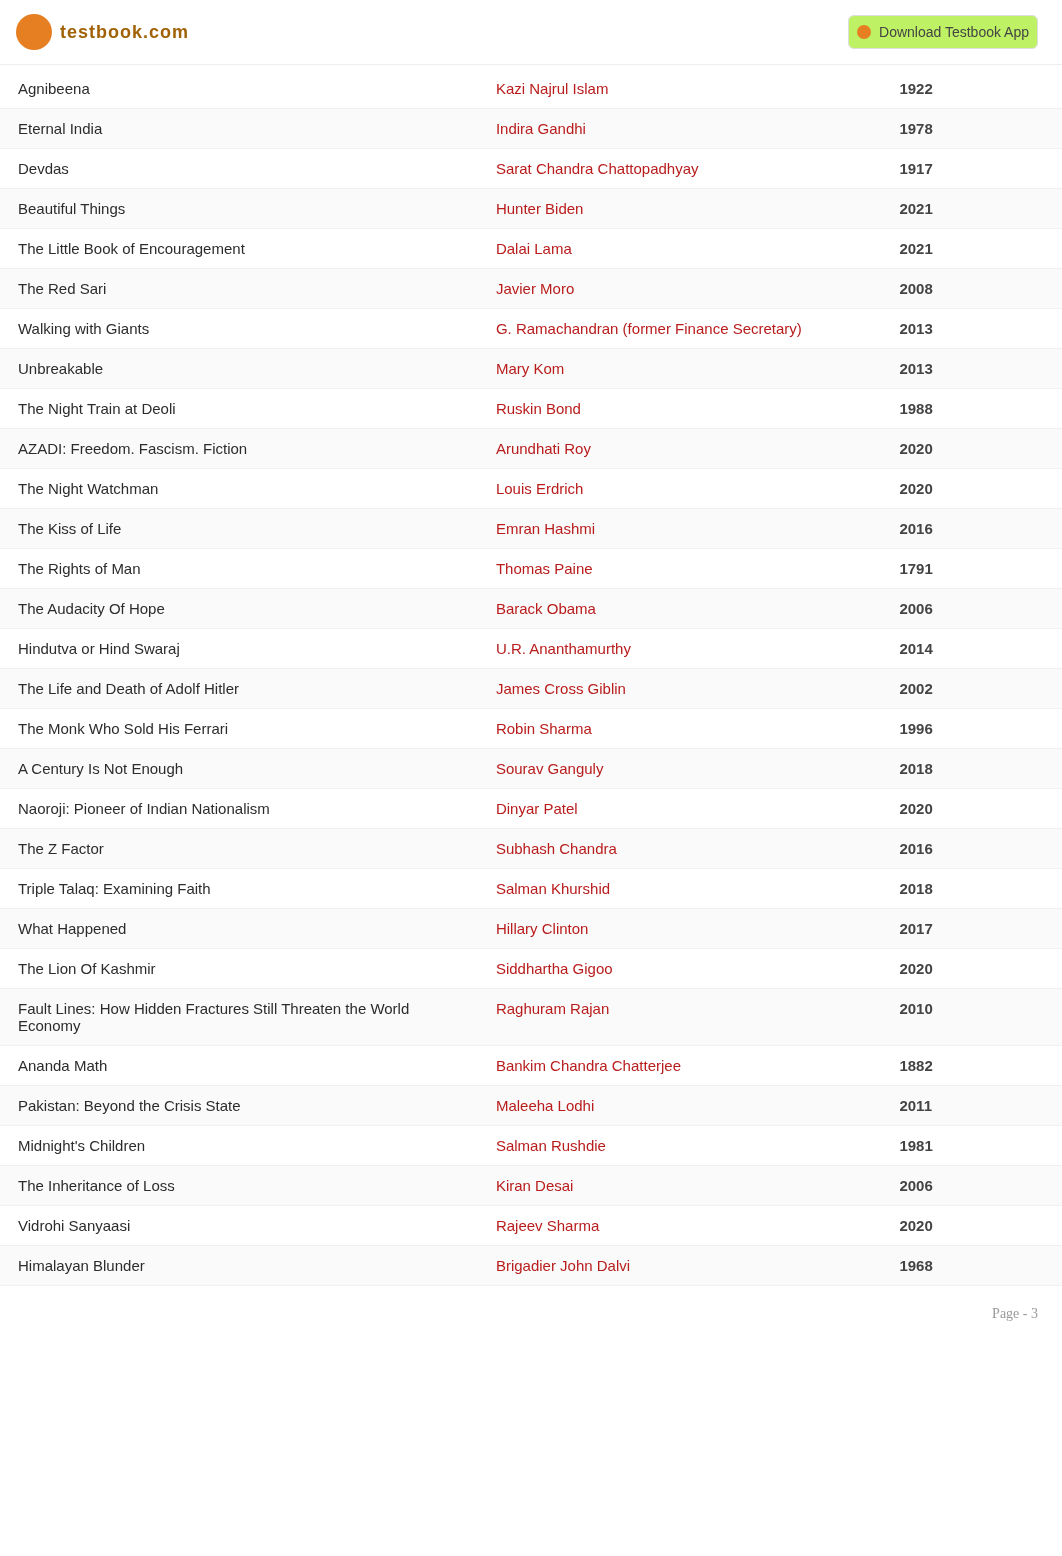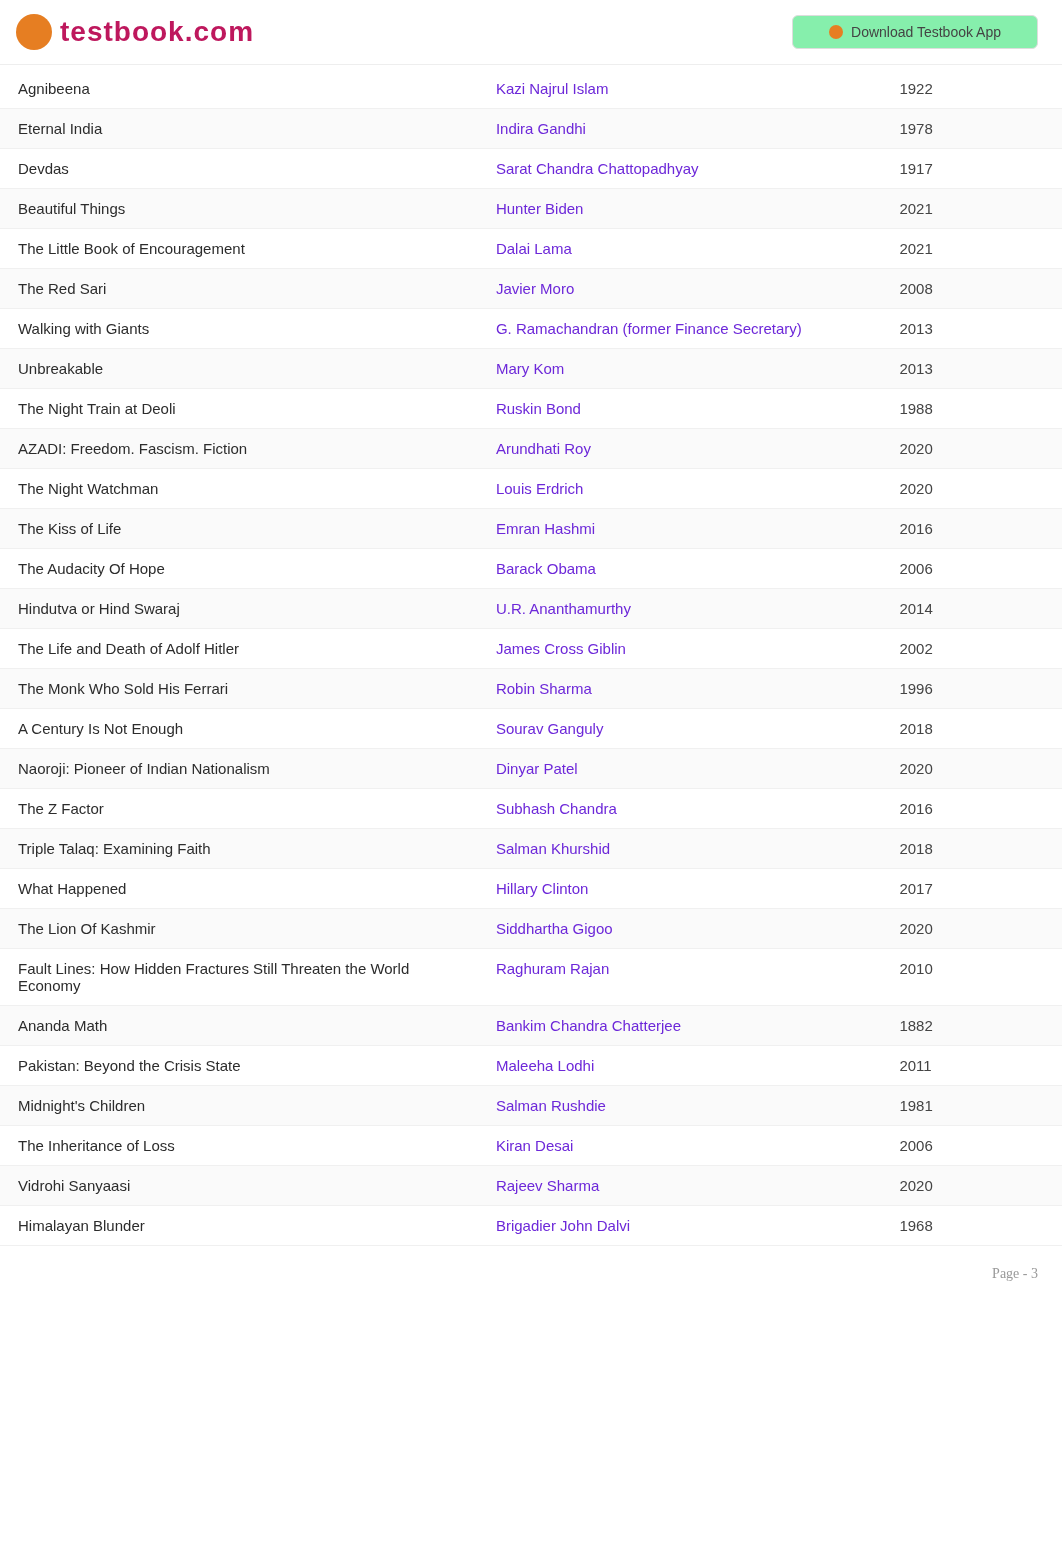--- a/index.html
+++ b/index.html
@@ -23,30 +23,30 @@
       gap: 8px;
     }
     .logo-icon {
       width: 36px;
       height: 36px;
       background: #e67e22;
       border-radius: 50%;
       display: inline-block;
     }
     .logo-text {
-      font-size: 28px;
+      font-size: 18px;
       font-weight: bold;
-      color: #be185d;
+      color: #a16207;
       letter-spacing: 1px;
     }
     .download-btn {
-      background: #86efac;
+      background: #bef264;
       border: 1px solid #ddd;
       border-radius: 6px;
-      padding: 8px 36px;
+      padding: 8px 8px;
       font-size: 14px;
       color: #444;
       cursor: pointer;
       display: flex;
       align-items: center;
       gap: 8px;
     }
     .download-btn .dot-icon {
       width: 14px;
       height: 14px;
@@ -69,26 +69,26 @@
       padding: 11px 18px;
       font-size: 15px;
       vertical-align: top;
     }
     .col-title {
       width: 45%;
       color: #2c2c2c;
     }
     .col-author {
       width: 38%;
-      color: #6d28d9;
+      color: #b91c1c;
     }
     .col-year {
       width: 17%;
       color: #444;
-      font-weight: 400;
+      font-weight: 700;
     }
     .page-footer {
       text-align: right;
       padding: 20px 24px;
       font-size: 14px;
       color: #999;
       font-family: Liberation Serif, serif;
     }
   </style>
 </head>
@@ -161,20 +161,25 @@
         <td class="col-title">The Night Watchman</td>
         <td class="col-author">Louis Erdrich</td>
         <td class="col-year">2020</td>
       </tr>
       <tr>
         <td class="col-title">The Kiss of Life</td>
         <td class="col-author">Emran Hashmi</td>
         <td class="col-year">2016</td>
       </tr>
       <tr>
+        <td class="col-title">The Rights of Man</td>
+        <td class="col-author">Thomas Paine</td>
+        <td class="col-year">1791</td>
+      </tr>
+      <tr>
         <td class="col-title">The Audacity Of Hope</td>
         <td class="col-author">Barack Obama</td>
         <td class="col-year">2006</td>
       </tr>
       <tr>
         <td class="col-title">Hindutva or Hind Swaraj</td>
         <td class="col-author">U.R. Ananthamurthy</td>
         <td class="col-year">2014</td>
       </tr>
       <tr>

